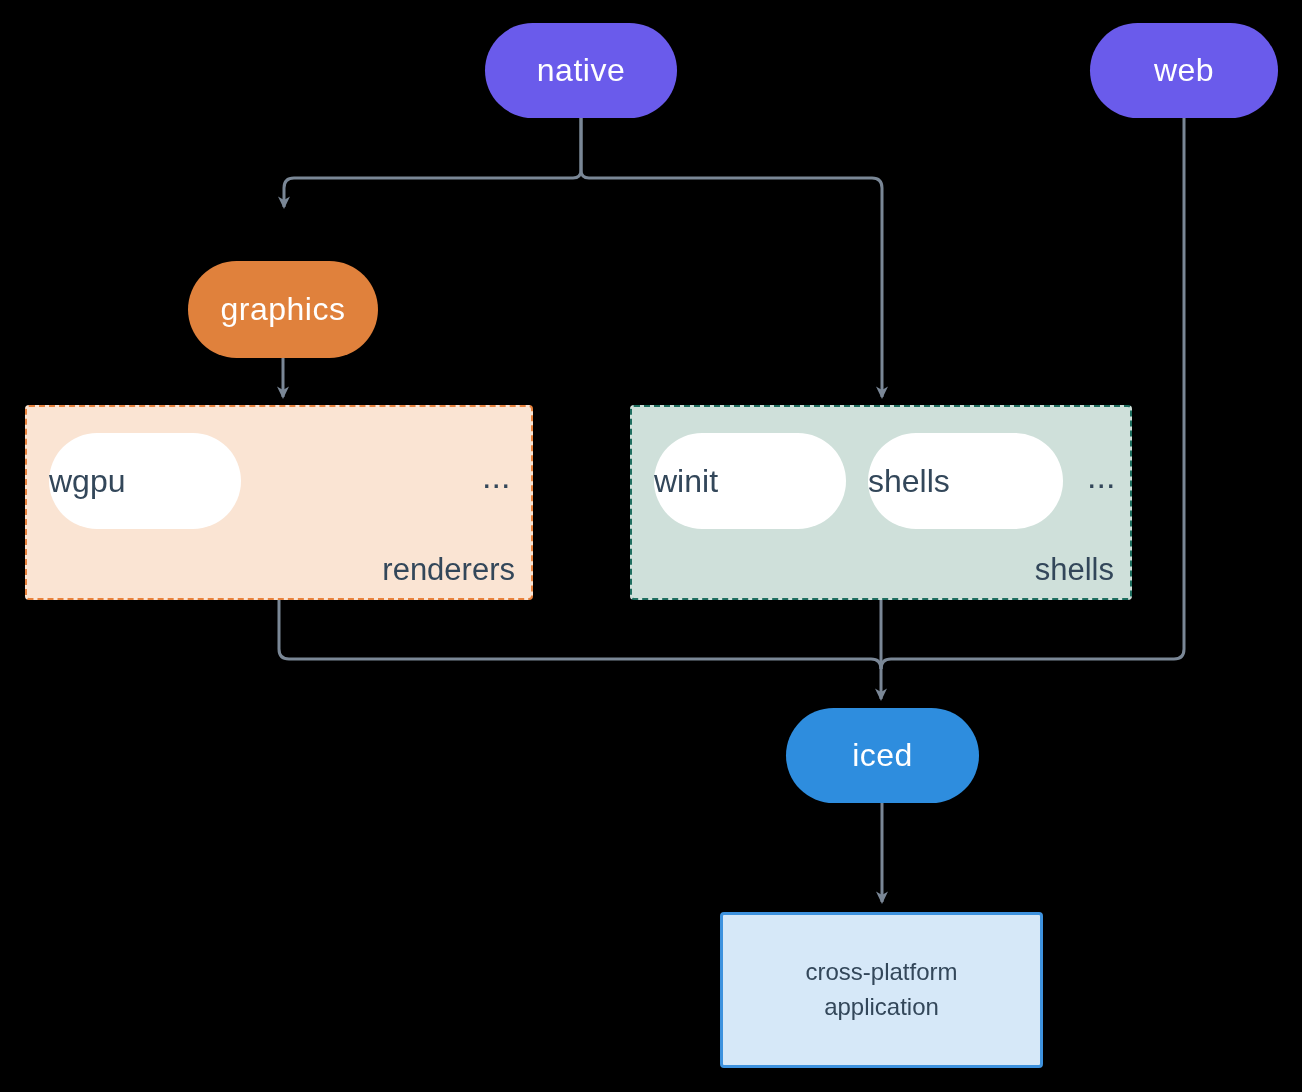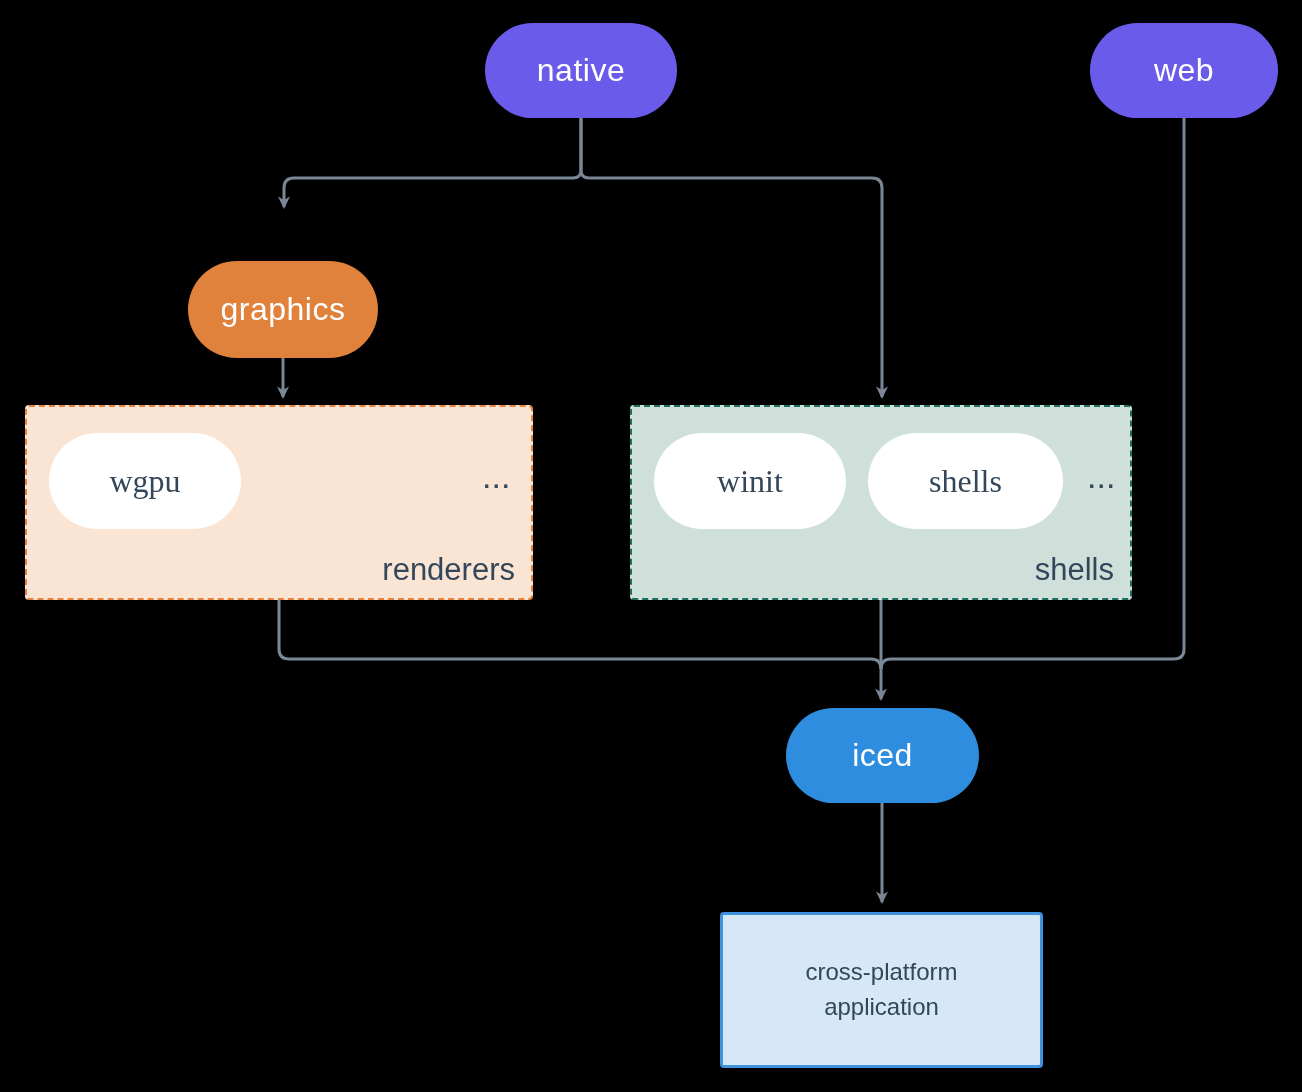--- a/index.html
+++ b/index.html
@@ -51,24 +51,22 @@
     left: 630px; top: 405px; width: 502px; height: 195px;
     background: #CFE0DA;
     border: 2px dashed #1E6E5F;
   }
   .white-pill {
     position: absolute;
     background: #ffffff;
     border-radius: 50px;
     display: flex;
     align-items: center;
-    justify-content: center;
     font-size: 32px;
     color: #33475A;
-    font-family: Liberation Serif, serif;
   }
   .wp-1 { left: 22px;  top: 26px; width: 192px; height: 96px; }
   .wp-2 { left: 236px; top: 26px; width: 195px; height: 96px; }
   .ellipsis {
     position: absolute;
     left: 455px;
     top: 50px;
     font-size: 34px;
     color: #33475A;
   }

